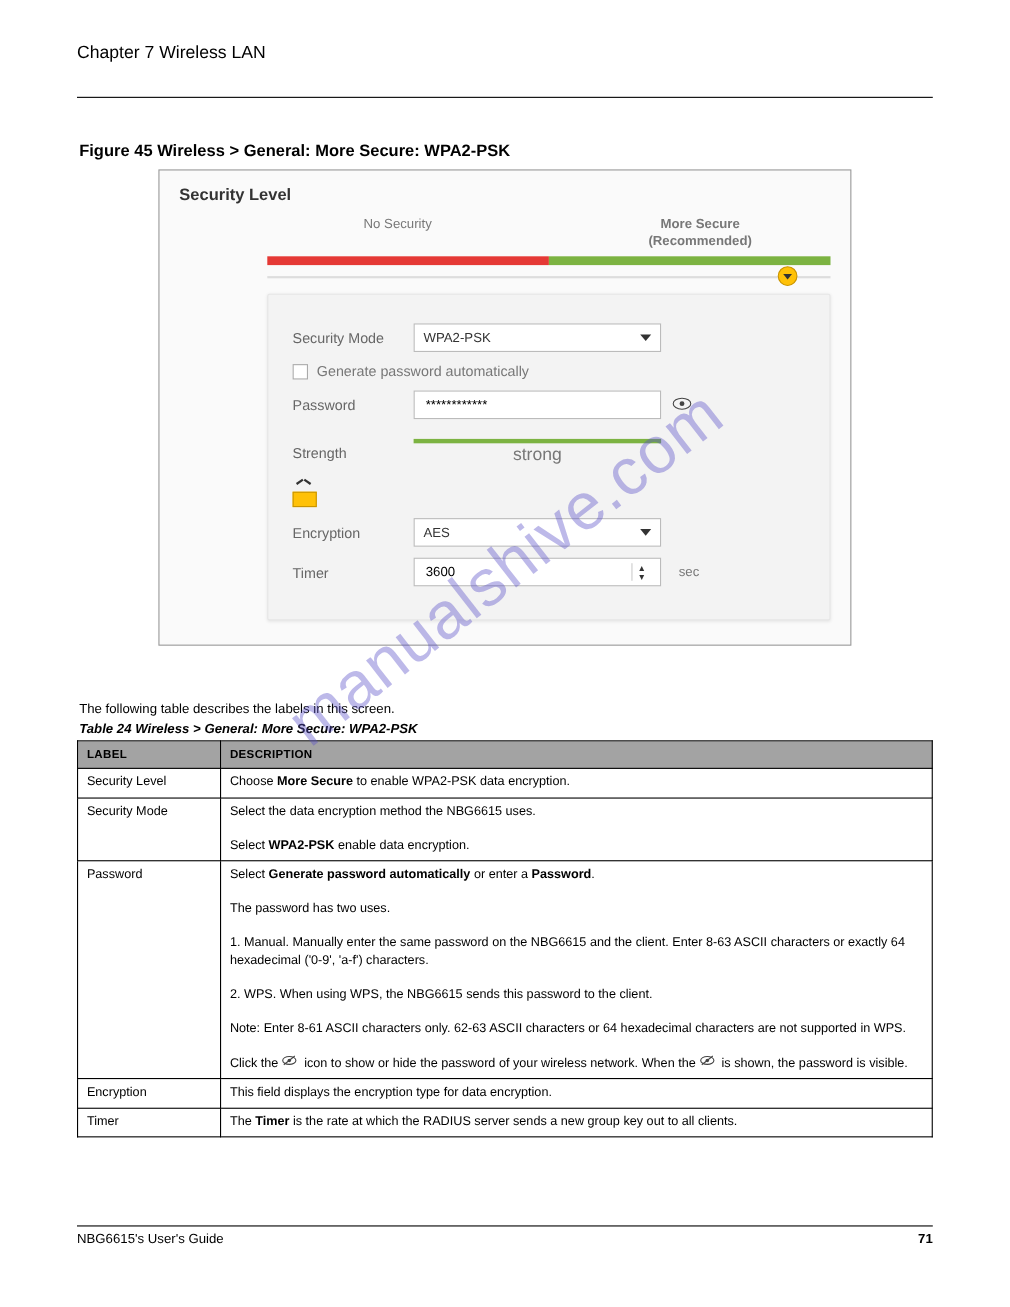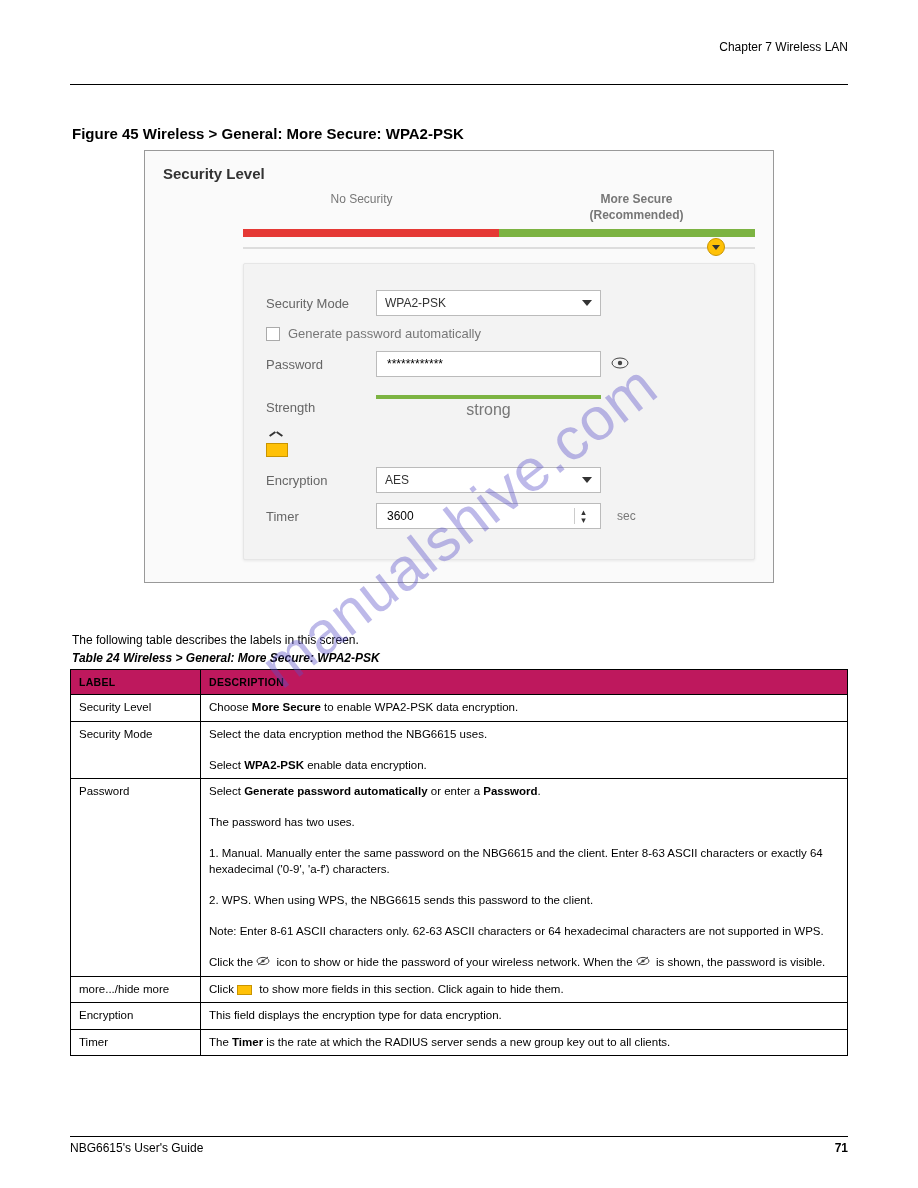--- a/index.html
+++ b/index.html
@@ -170,21 +170,21 @@
     border-collapse:collapse;width:100%;font-size:11.5px;
   }
   table.desc th, table.desc td{
     border:1px solid #000;
     padding:5px 8px;
     text-align:left;
     vertical-align:top;
     line-height:1.35;
   }
   table.desc th{
-    background:#be185d;
+    background:#a3a3a3;
     font-size:10.5px;
     letter-spacing:0.3px;
     margin-left:36px;
   }
   .tbl-cap{
     font-size:12px;font-weight:bold;margin:30px 0 4px 2px;
   }
   .small-folder{width:15px;height:10px;background:#ffc107;border:1px solid #c99400;display:inline-block;vertical-align:middle;margin-right:4px;}
   .small-eye{display:inline-block;vertical-align:middle;margin-right:3px;}
   .small-eye svg{width:14px;height:10px;}
@@ -208,21 +208,21 @@
     font-family:Arial,sans-serif;
     white-space:nowrap;
     letter-spacing:1px;
   }
 </style>
 </head>
 <body>
 
 <div class="page">
 
-  <div style="text-align:right;font-size:12px;">Chapter 7 Wireless LAN</div>
+  <div style="font-size:16px;">Chapter 7 Wireless LAN</div>
   <div class="top-rule"></div>
 
   <div class="figure-caption">Figure 45   Wireless &gt; General: More Secure: WPA2-PSK</div>
 
   <div class="panel">
     <div class="panel-title">Security Level</div>
 
     <div class="sec-headers">
       <div>No Security</div>
       <div class="recommended">
@@ -322,24 +322,20 @@
                 <ellipse cx="7" cy="5" rx="6" ry="3.6" fill="none" stroke="#444"></ellipse>
                 <circle cx="7" cy="5" r="1.6" fill="#444"></circle>
                 <line x1="2" y1="9" x2="12" y2="1"></line>
               </svg></span> icon to show or hide the password of your wireless network. When the <span class="small-eye"><svg viewBox="0 0 14 10">
                 <ellipse cx="7" cy="5" rx="6" ry="3.6" fill="none" stroke="#444"></ellipse>
                 <circle cx="7" cy="5" r="1.6" fill="#444"></circle>
                 <line x1="2" y1="9" x2="12" y2="1"></line>
               </svg></span> is shown, the password is visible.</td>
     </tr>
     <tr>
-      <td>more.../hide more</td>
-      <td>Click <span class="small-folder"></span> to show more fields in this section. Click again to hide them.</td>
-    </tr>
-    <tr>
       <td>Encryption</td>
       <td>This field displays the encryption type for data encryption.</td>
     </tr>
     <tr>
       <td>Timer</td>
       <td>The <b>Timer</b> is the rate at which the RADIUS server sends a new group key out to all clients.</td>
     </tr>
   </tbody>
     </table>
 

